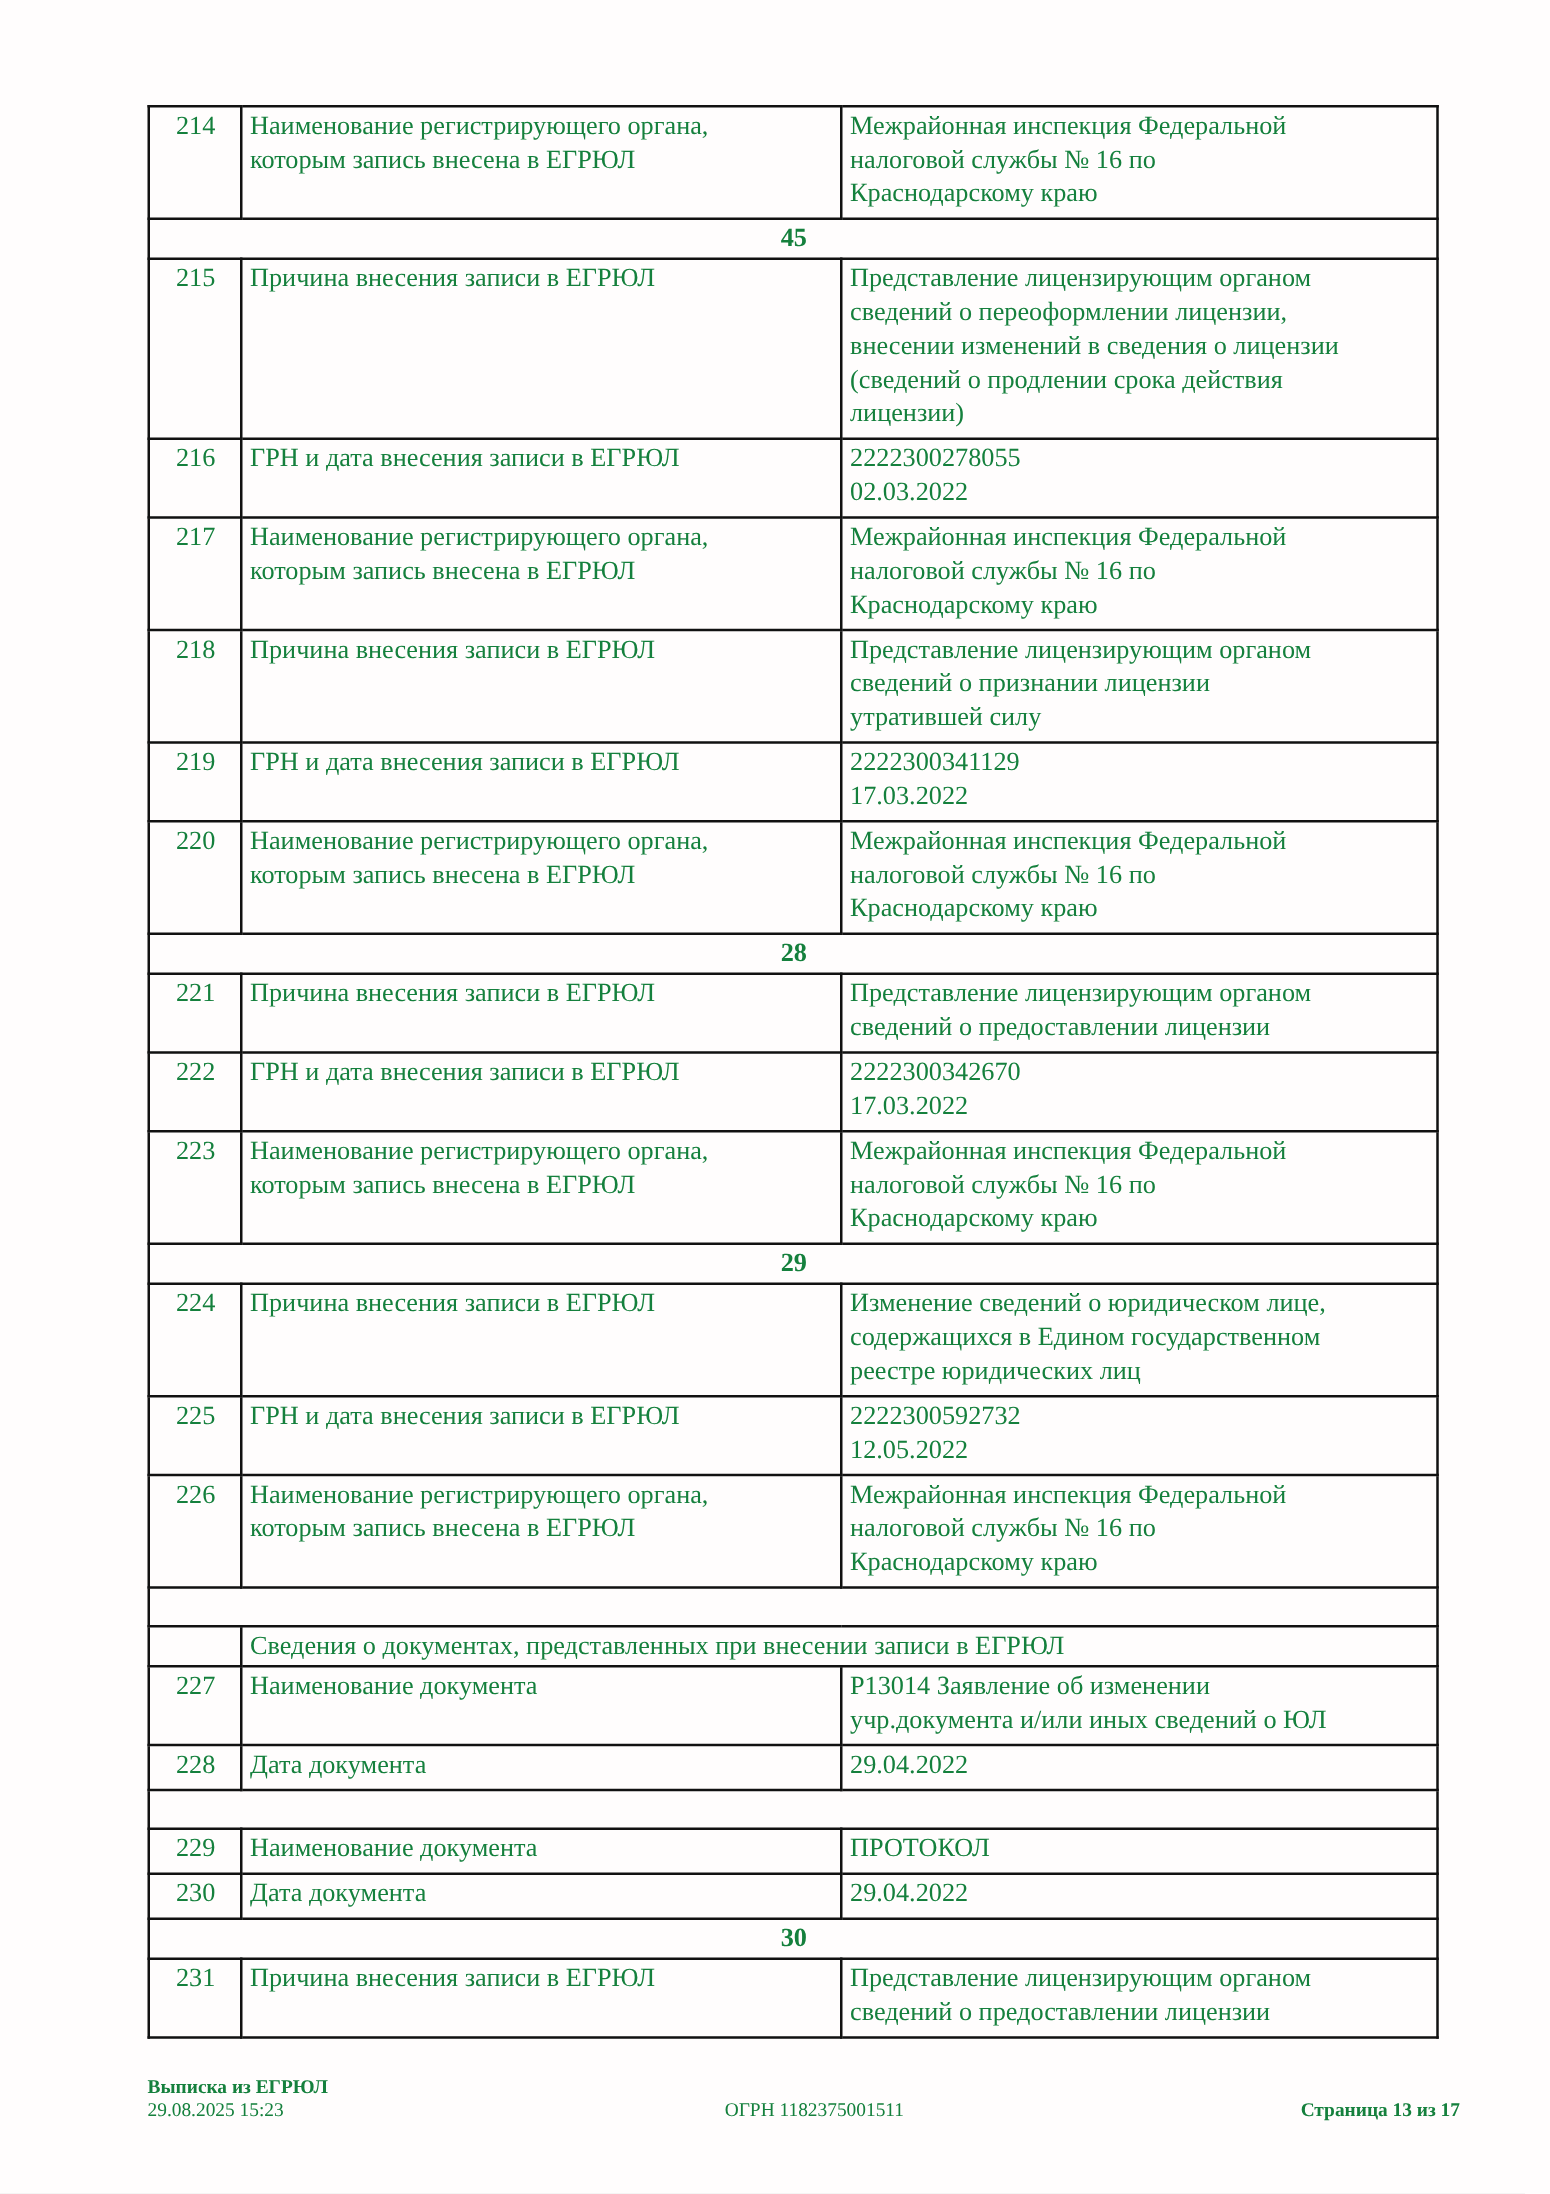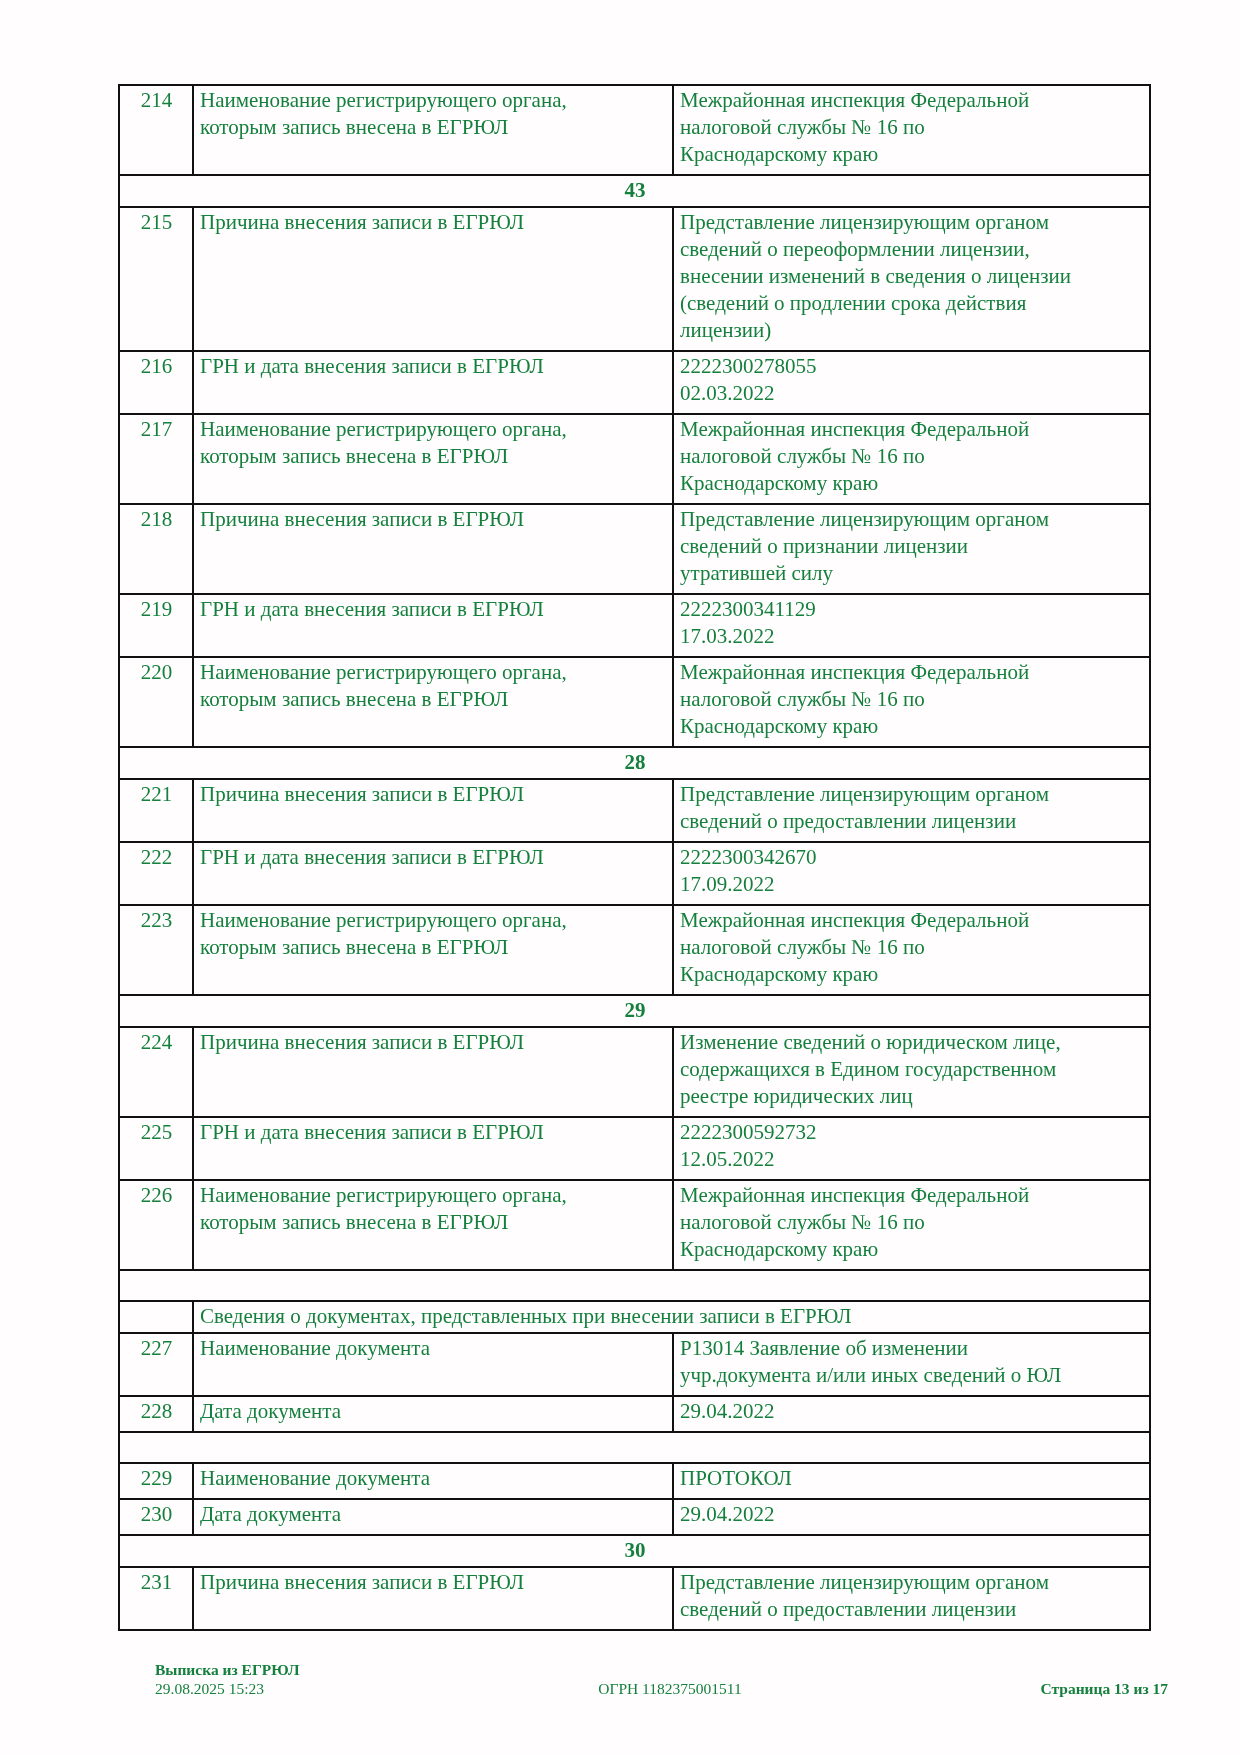--- a/index.html
+++ b/index.html
@@ -51,21 +51,21 @@
     top: 1660px;
     font-size: 15.5px;
     line-height: 19px;
     display: flex;
     justify-content: space-between;
     align-items: flex-end;
   }
   .footer .doc-type { font-weight: bold; }
   .footer .center-slot { text-align: center; flex: 1; }
   .footer .right-slot { text-align: right; white-space: nowrap; font-weight: bold; }
-  .footer .left-slot { white-space: nowrap; margin-left: 37px; }
+  .footer .left-slot { white-space: nowrap; }
 </style>
 </head>
 <body>
 
 <div class="page">
 
   <table class="egrul">
     <colgroup>
       <col style="width:74px">
       <col style="width:480px">
@@ -74,21 +74,21 @@
     <tbody>
         <tr>
           <td class="num">214</td>
           <td class="attr">Наименование регистрирующего органа,
 которым запись внесена в ЕГРЮЛ</td>
           <td class="val">Межрайонная инспекция Федеральной
 налоговой службы № 16 по
 Краснодарскому краю</td>
         </tr>
         <tr class="section">
-          <td colspan="3">43</td>
+          <td colspan="3">45</td>
         </tr>
         <tr>
           <td class="num">215</td>
           <td class="attr">Причина внесения записи в ЕГРЮЛ</td>
           <td class="val">Представление лицензирующим органом
 сведений о переоформлении лицензии,
 внесении изменений в сведения о лицензии
 (сведений о продлении срока действия
 лицензии)</td>
         </tr>
@@ -133,21 +133,21 @@
         <tr>
           <td class="num">221</td>
           <td class="attr">Причина внесения записи в ЕГРЮЛ</td>
           <td class="val">Представление лицензирующим органом
 сведений о предоставлении лицензии</td>
         </tr>
         <tr>
           <td class="num">222</td>
           <td class="attr">ГРН и дата внесения записи в ЕГРЮЛ</td>
           <td class="val">2222300342670
-17.09.2022</td>
+17.03.2022</td>
         </tr>
         <tr>
           <td class="num">223</td>
           <td class="attr">Наименование регистрирующего органа,
 которым запись внесена в ЕГРЮЛ</td>
           <td class="val">Межрайонная инспекция Федеральной
 налоговой службы № 16 по
 Краснодарскому краю</td>
         </tr>
         <tr class="section">

